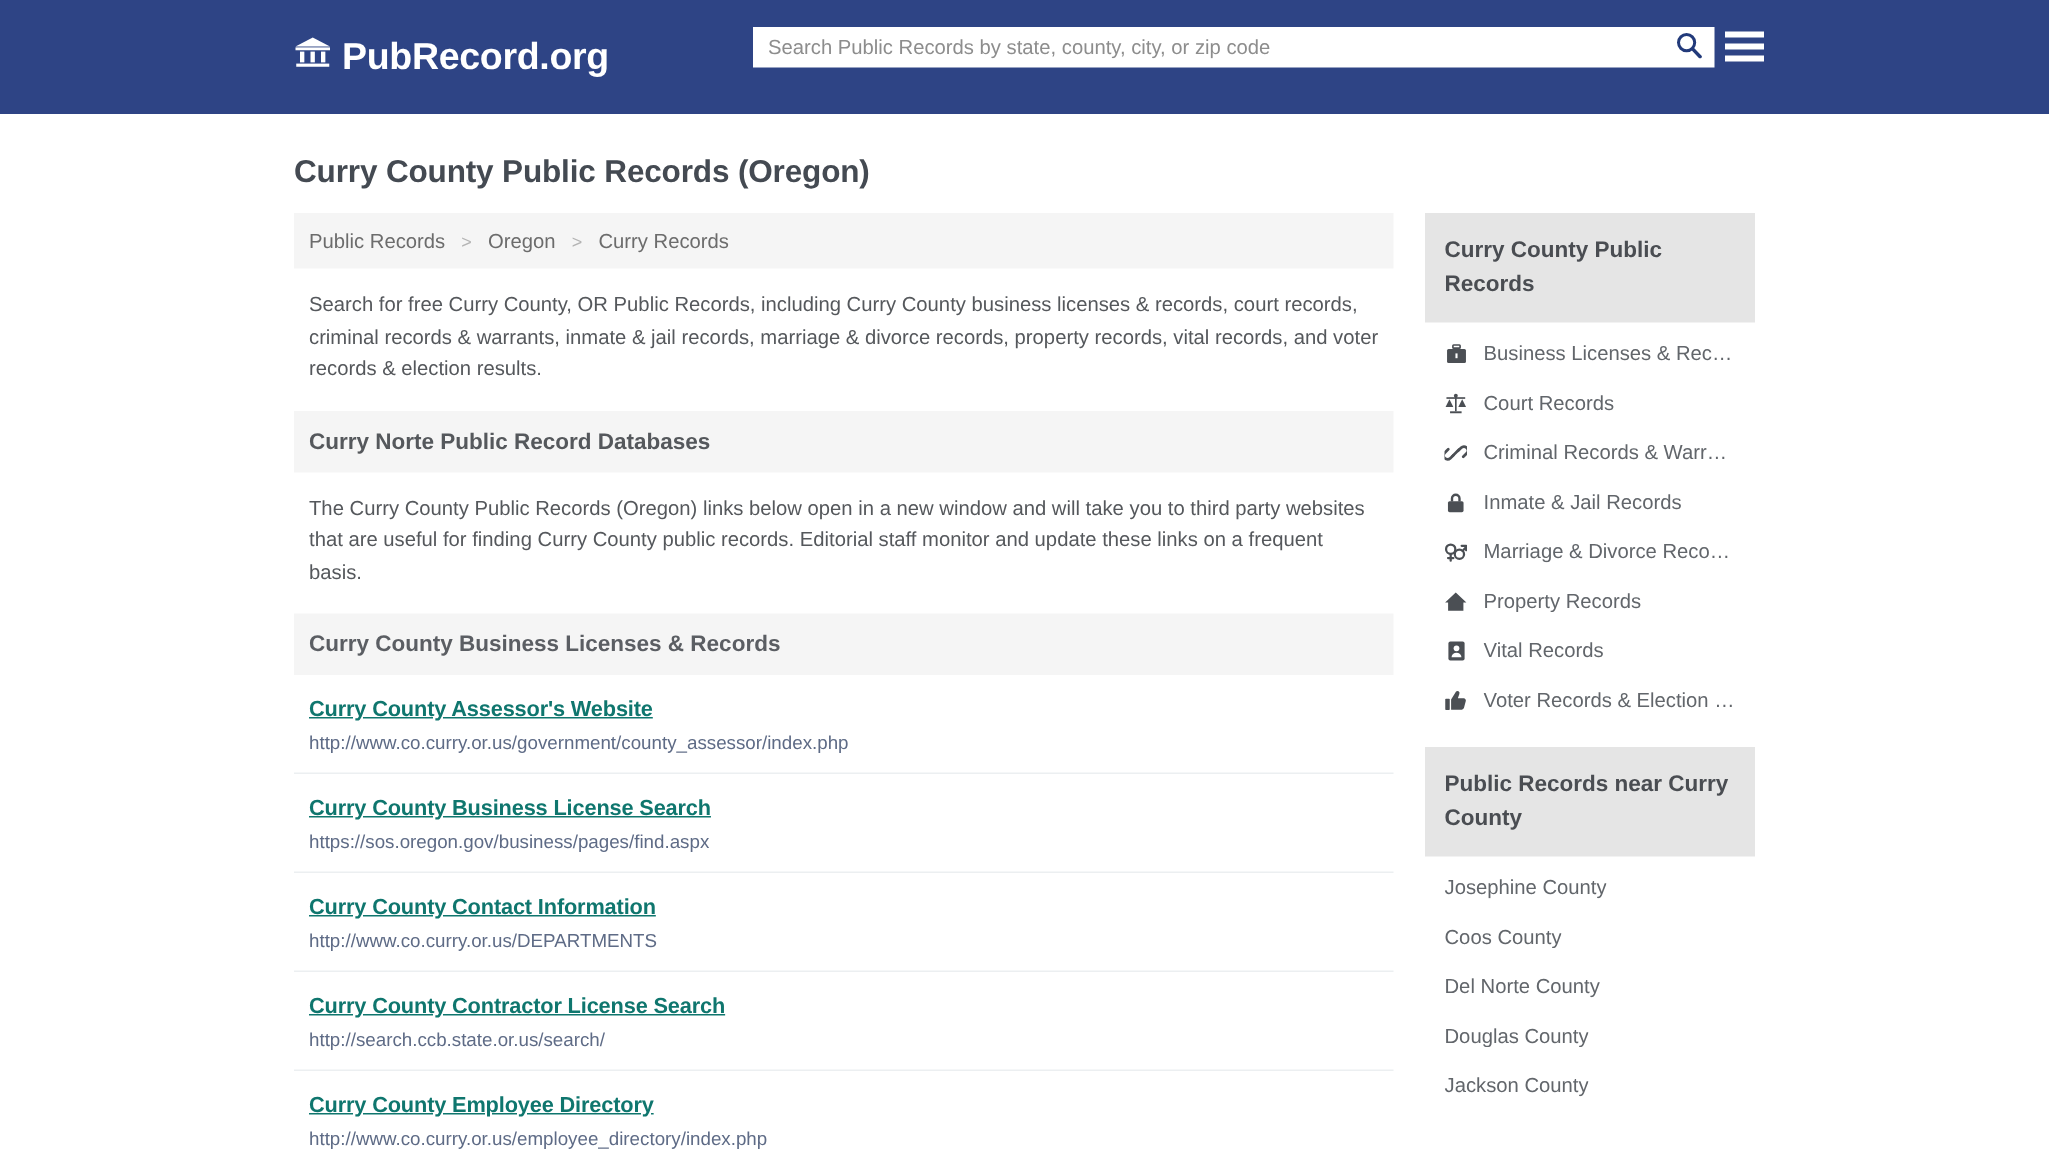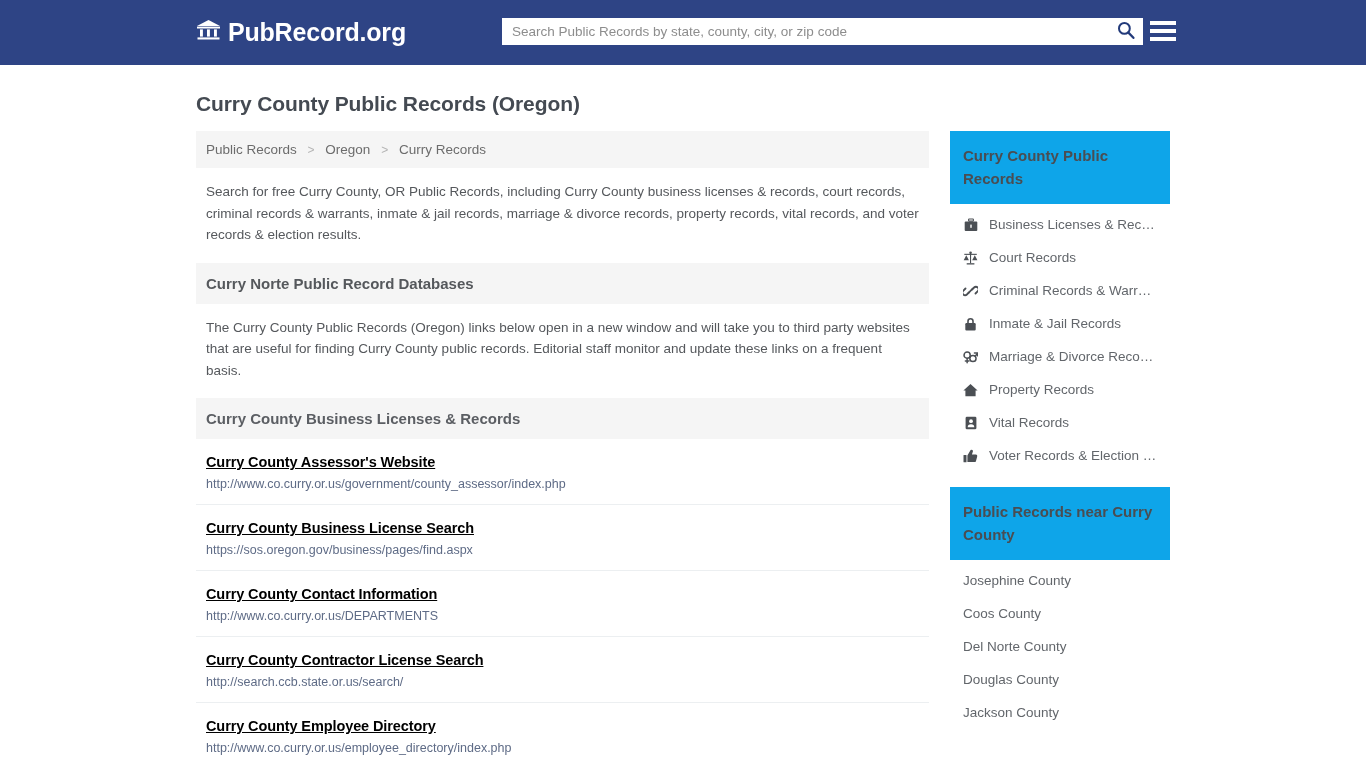--- a/index.html
+++ b/index.html
@@ -6,21 +6,21 @@
   html, body {
     margin: 0; padding: 0;
     width: 1366px; height: 768px;
     overflow: hidden;
     background: #ffffff;
     font-family: "Liberation Sans", sans-serif;
   }
 
   
   .site-header {
-    height: 65px;
+    height: 76px;
     background: #2e4485;
     display: flex;
     align-items: center;
     position: relative;
   }
   .logo {
     display: flex;
     align-items: center;
     gap: 7px;
     margin-left: 196px;
@@ -145,41 +145,41 @@
   
   .link-item {
     padding: 14px 10px 13px 10px;
     border-bottom: 1px solid #eceff1;
   }
   .link-item:last-of-type { border-bottom: 0; }
   .link-title {
     display: inline-block;
     font-size: 14.5px;
     font-weight: bold;
-    color: #000000;
+    color: #0f766e;
     text-decoration: underline;
     margin-bottom: 7px;
     letter-spacing: -0.1px;
   }
   .link-url {
     display: block;
     font-size: 12.5px;
     color: #5e6b86;
     text-decoration: none;
     word-break: break-all;
   }
   .see-all {
     padding: 7px 10px 20px 10px;
     font-size: 13.5px;
     color: #55585c;
   }
 
   
   .side-head {
-    background: #0ea5e9;
+    background: #e5e5e5;
     padding: 13px 13px 14px 13px;
     font-size: 15px;
     font-weight: bold;
     color: #4a4d52;
     line-height: 23px;
   }
   .side-list { padding-top: 4px; }
   .side-item {
     display: flex;
     align-items: center;

